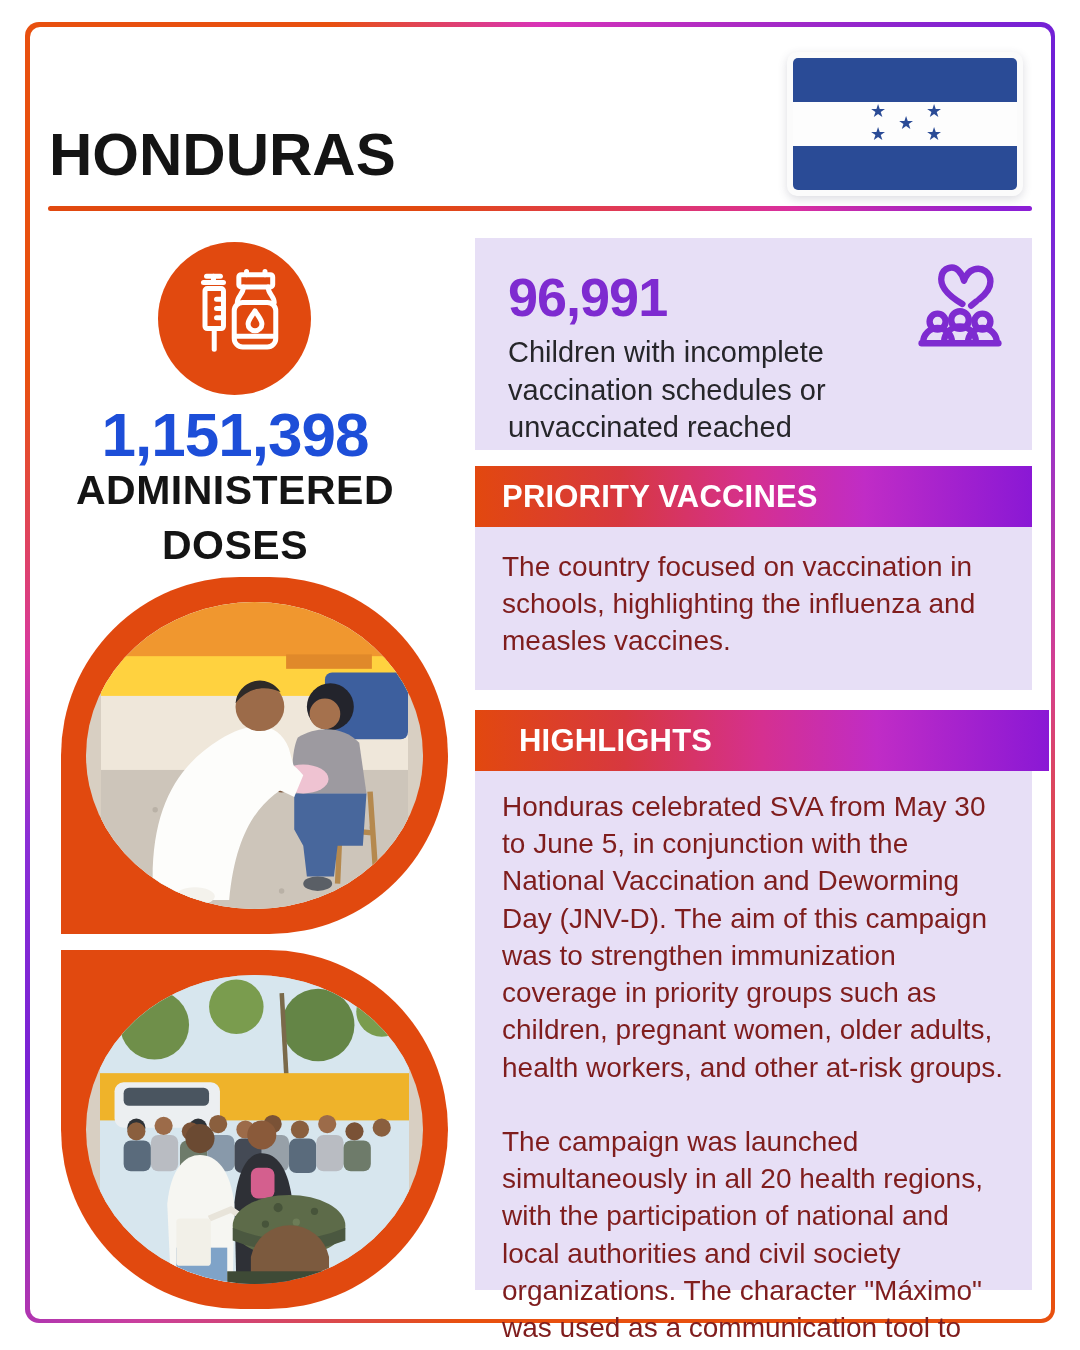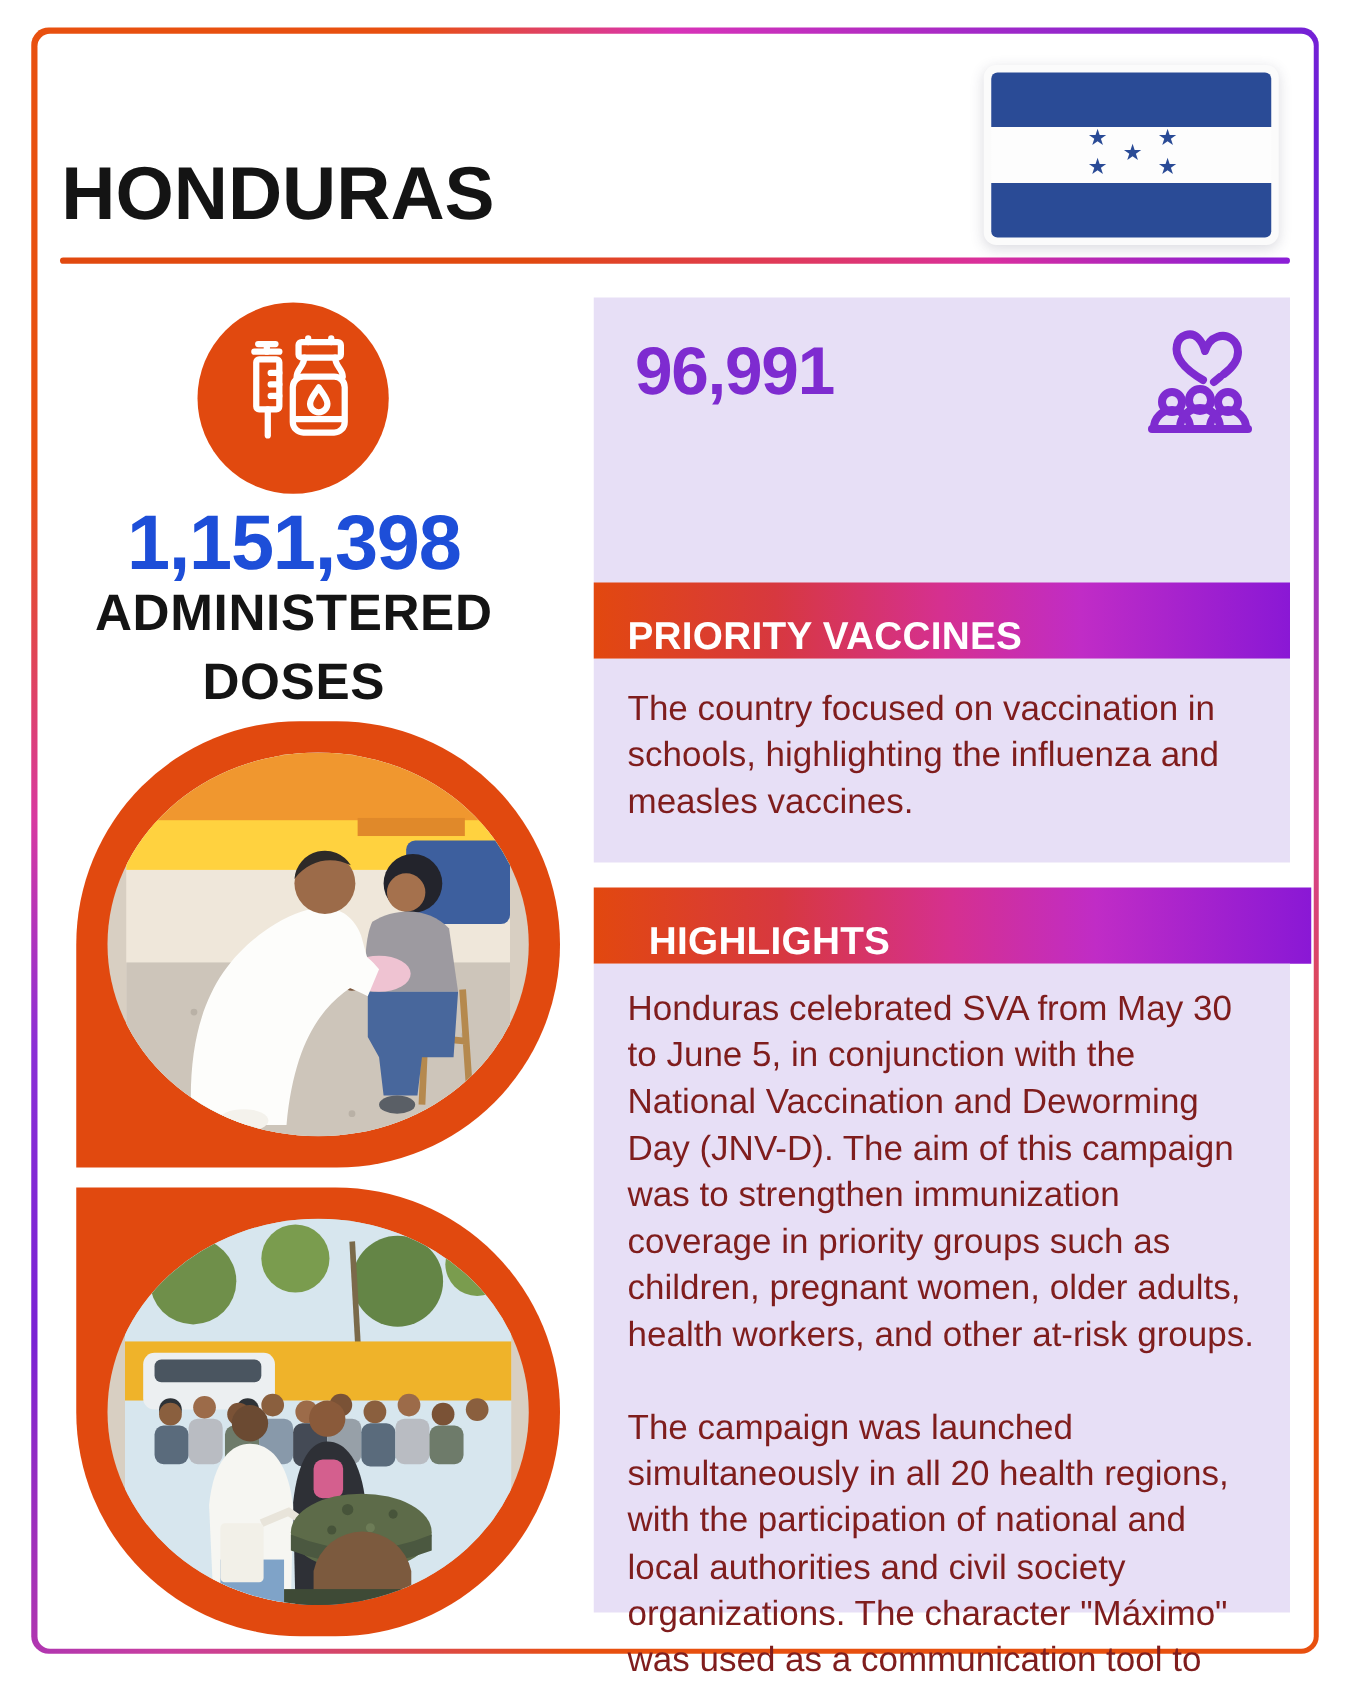--- a/index.html
+++ b/index.html
@@ -61,27 +61,27 @@
 
   
   .blob{position:absolute;left:61px;width:387px;background:#e1490f;}
   .blob1{top:577px;height:357px;border-radius:194px;border-bottom-left-radius:0;}
   .blob2{top:950px;height:359px;border-radius:194px;border-top-left-radius:0;}
   .photo{position:absolute;inset:25px;border-radius:50%;overflow:hidden;background:#d8cfc2;}
   .photo svg{width:100%;height:100%;display:block;}
 
   
   .panel{position:absolute;left:475px;width:557px;background:#e7dff6;box-sizing:border-box;}
-  .reached{top:238px;height:288px;}
+  .reached{top:238px;height:212px;}
   .reached-value{margin:28px 0 6px 33px;font-size:54px;font-weight:900;color:#7e2bd0;letter-spacing:-1px;}
   .reached-caption{margin:0 0 0 33px;width:400px;font-size:29px;color:#26262a;line-height:1.3;}
   .reached-icon{position:absolute;right:24px;top:10px;width:96px;height:106px;}
 
   .bar{
-    position:absolute;left:475px;width:557px;height:61px;display:flex;align-items:flex-end;
+    position:absolute;left:475px;width:557px;height:61px;display:flex;align-items:center;
     background:linear-gradient(90deg,#e2480f 0%,#d7383f 26%,#d53090 50%,#c02cc6 70%,#8a18d5 100%);
   }
   .bar-priority{top:466px;} .bar-highlights{top:710px;padding-left:17px;}
   .bar h2{margin:0 0 0 27px;font-size:31px;font-weight:900;color:#ffffff;letter-spacing:0.2px;}
 
   .body-panel{font-size:28px;line-height:1.33;color:#7f1d1d;}
   .priority-body{top:527px;height:163px;}
   .priority-body p{margin:21px 28px 0 27px;}
   .highlights-body{top:771px;height:519px;}
   .highlights-body p{margin:17px 26px 0 27px;}
@@ -221,20 +221,21 @@
       <circle cx="216" cy="272" r="4" fill="#6d7c57"></circle>
         <circle cx="182" cy="274" r="4" fill="#47543a"></circle>
       <path d="M166 310 a44 44 0 0 1 86 0 L252 340 L166 340 Z" fill="#7c5a3e"></path>
       <rect x="140" y="326" width="140" height="16" fill="#3e4a36"></rect>
     </svg>
   </div>
 </div>
 
 <div class="panel reached">
   <div class="reached-value">96,991</div>
+  <p class="reached-caption">Children with incomplete vaccination schedules or unvaccinated reached</p>
   <span class="reached-icon">
     <svg viewBox="0 0 120 130" fill="none" stroke="#7e2bd0" stroke-width="8" stroke-linecap="round" stroke-linejoin="round">
 
       <path d="M63 70 C46 60 34 48 37 35 C39 25 51 21 58 28 C62 32 64 37 65 41 C67 35 71 29 77 27 C88 23 98 31 98 42 C98 51 92 58 84 64"></path>
       <path d="M74 72 l6 -5"></path>
 
       <circle cx="32" cy="92" r="10"></circle>
       <circle cx="88" cy="92" r="10"></circle>
       <circle cx="60" cy="90" r="11"></circle>
       <path d="M14 118 a18 18 0 0 1 36 0"></path>

